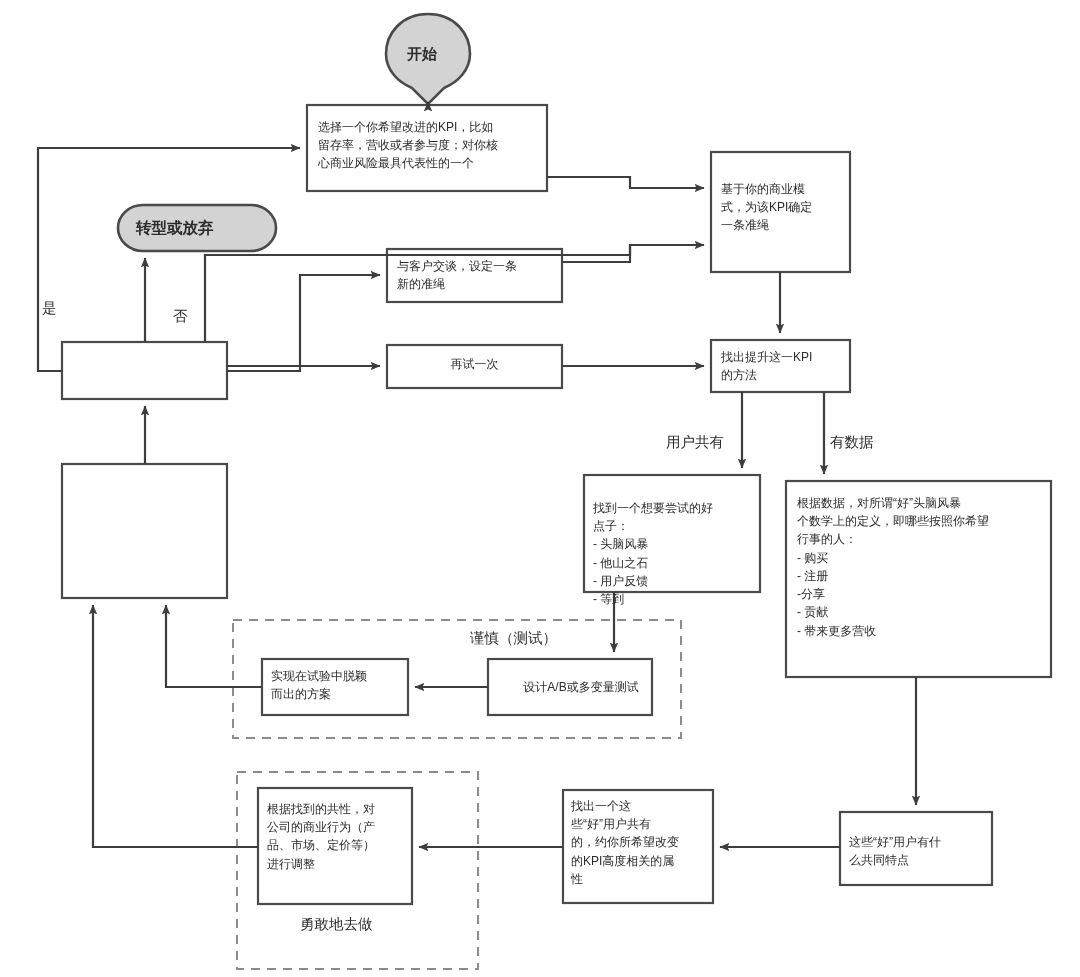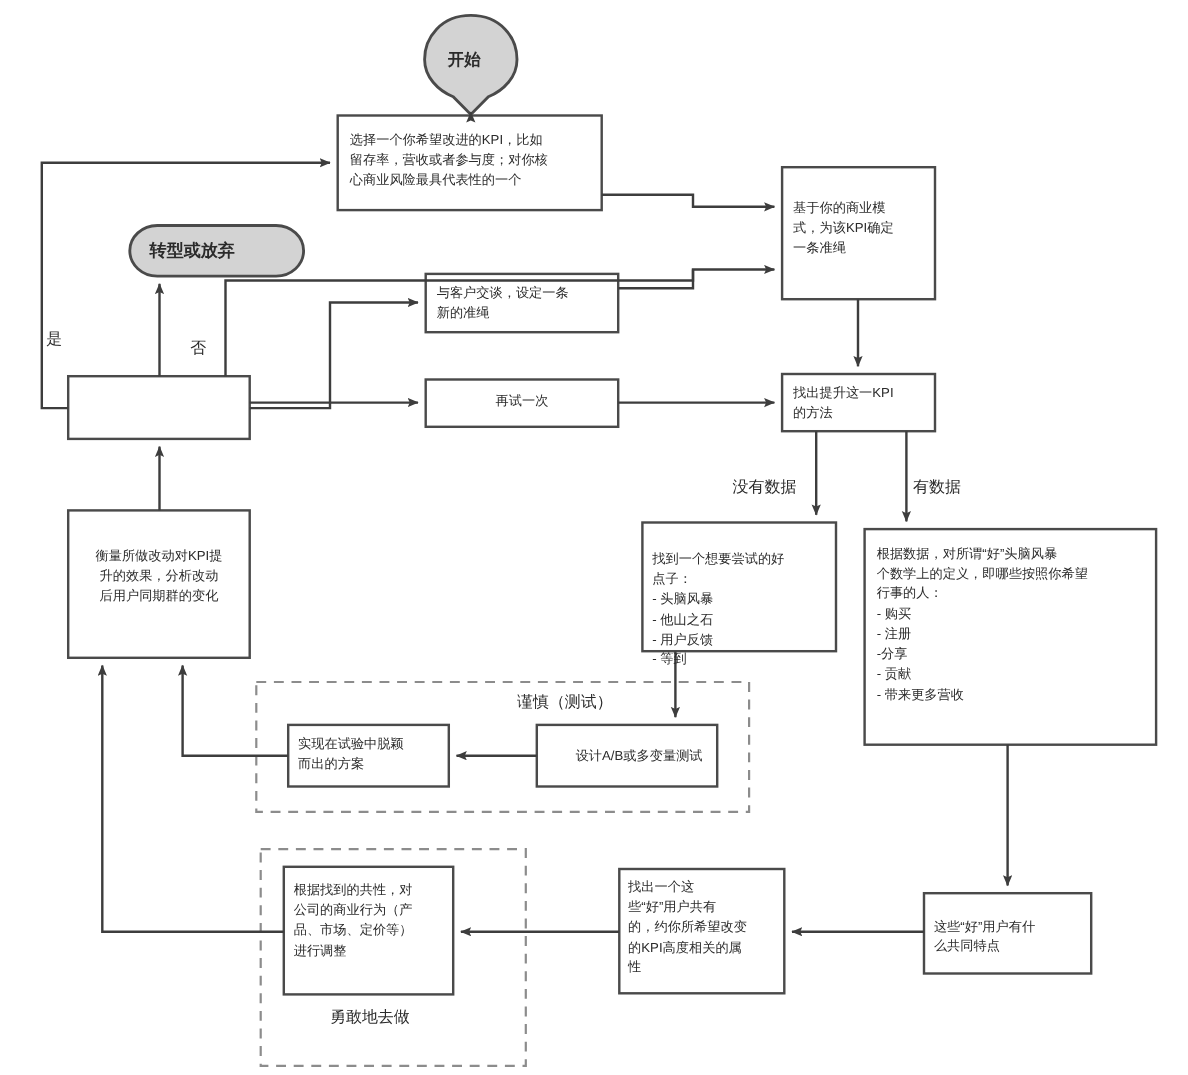--- a/index.html
+++ b/index.html
@@ -162,23 +162,20 @@
 
   <div class="node-text ctr" style="left:387px; top:355px; width:175px;">再试一次</div>
 
   <div class="node-text" style="left:721px; top:180px; width:125px;">基于你的商业模
 式，为该KPI确定
 一条准绳</div>
 
   <div class="node-text" style="left:721px; top:348px; width:125px;">找出提升这一KPI
 的方法</div>
 
-  <div class="node-text ctr" style="left:68px; top:496px; width:153px;">衡量所做改动对KPI提
-升的效果，分析改动
-后用户同期群的变化</div>
 
   <div class="node-text" style="left:593px; top:499px; width:162px;">找到一个想要尝试的好
 点子：
 - 头脑风暴
 - 他山之石
 - 用户反馈
 - 等到</div>
 
   <div class="node-text" style="left:797px; top:494px; width:248px;">根据数据，对所谓“好”头脑风暴
 个数学上的定义，即哪些按照你希望
@@ -203,19 +200,19 @@
 些“好”用户共有
 的，约你所希望改变
 的KPI高度相关的属
 性</div>
 
   <div class="node-text" style="left:849px; top:833px; width:138px;">这些“好”用户有什
 么共同特点</div>
 
   <div class="edge-label" style="left:42px; top:299px;">是</div>
   <div class="edge-label" style="left:173px; top:307px;">否</div>
-  <div class="edge-label" style="left:666px; top:433px;">没有数据</div>
+  <div class="edge-label" style="left:666px; top:433px;">用户共有</div>
   <div class="edge-label" style="left:830px; top:433px;">有数据</div>
 
   <div class="group-label" style="left:470px; top:629px;">谨慎（测试）</div>
   <div class="group-label" style="left:300px; top:915px;">勇敢地去做</div>
 
 </div>
 
 </body></html>

